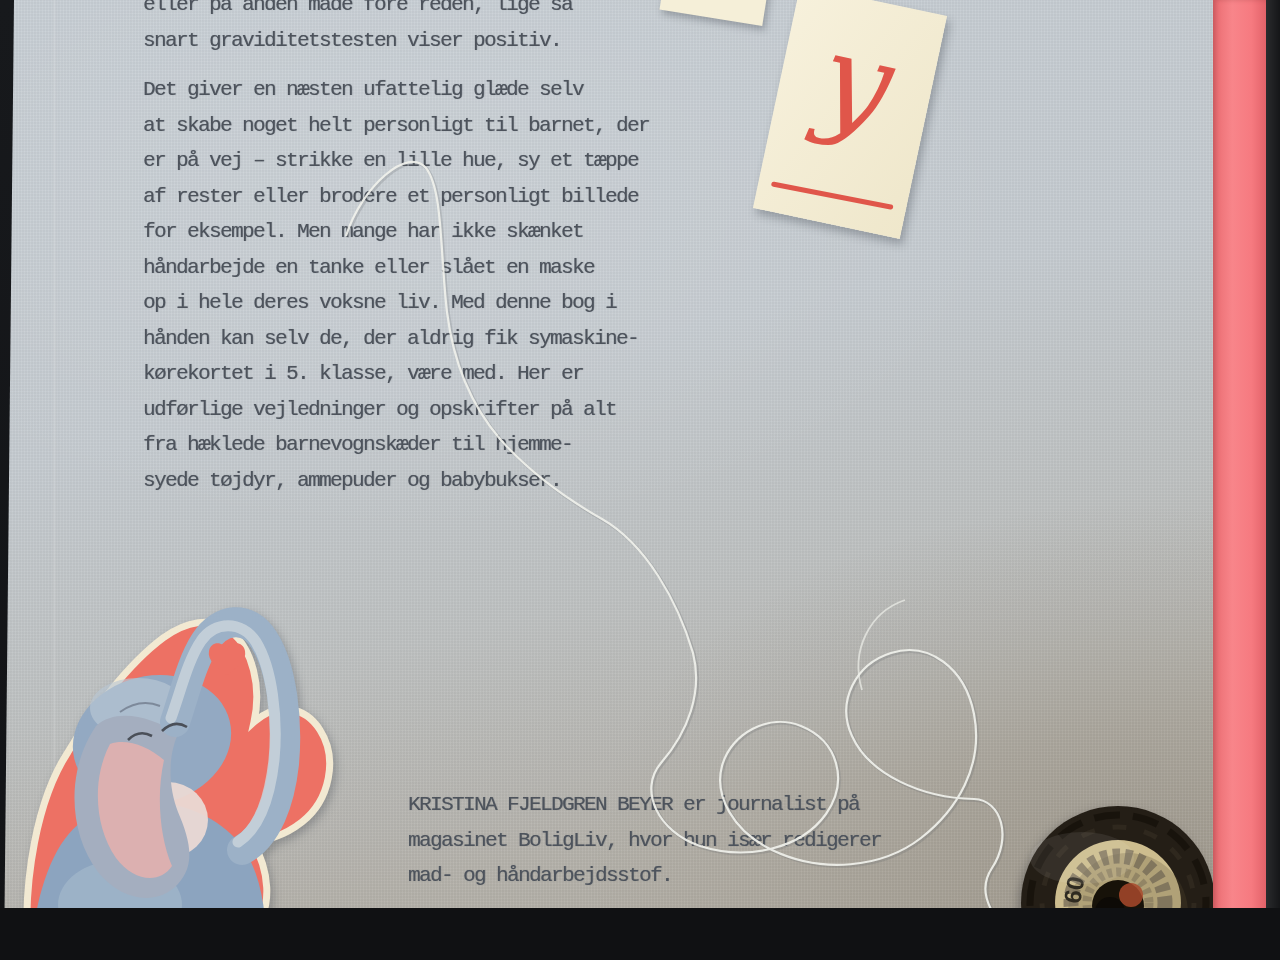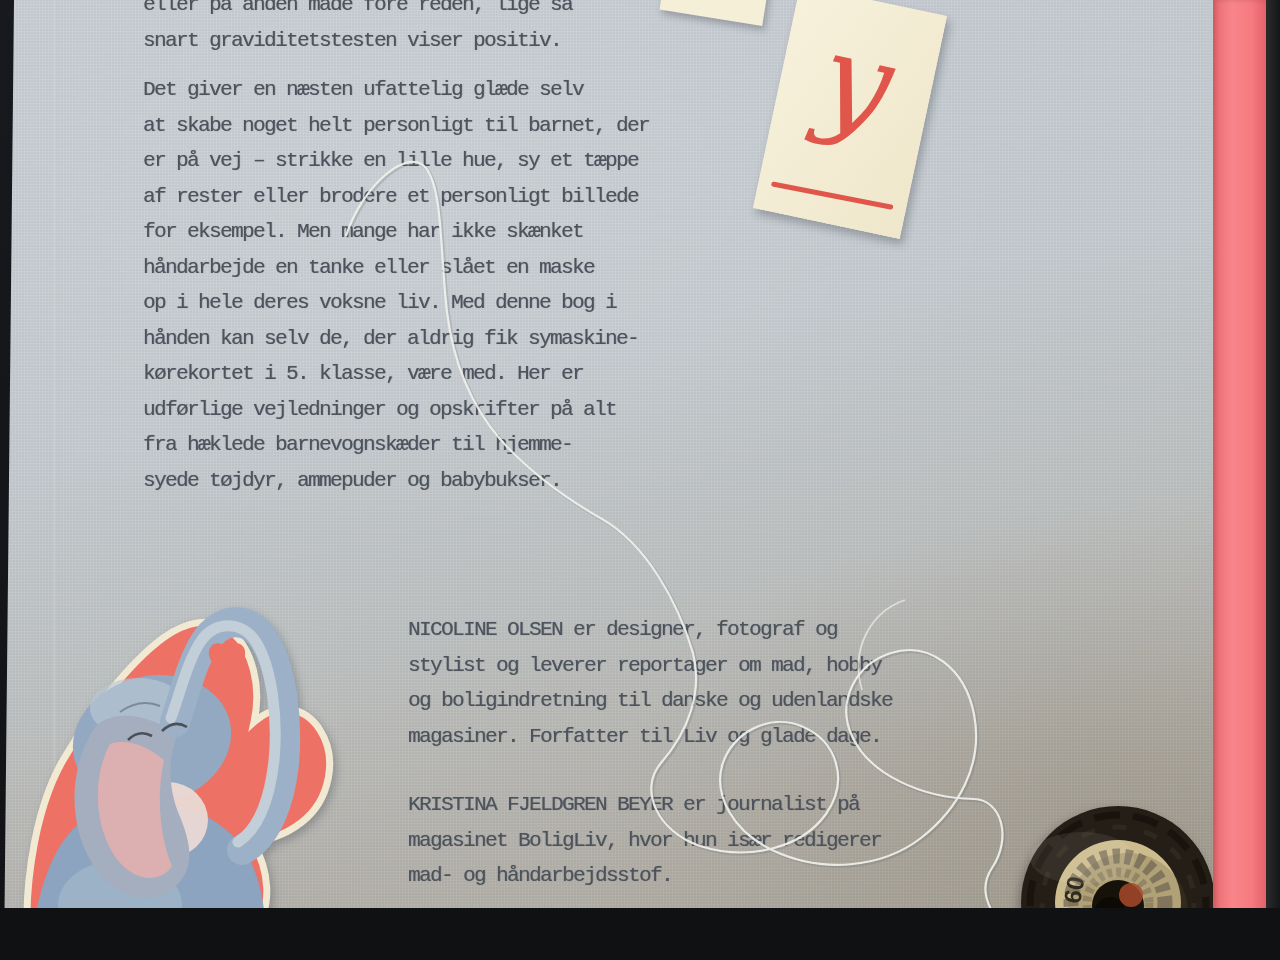--- a/index.html
+++ b/index.html
@@ -72,24 +72,20 @@
 er på vej – strikke en lille hue, sy et tæppe
 af rester eller brodere et personligt billede
 for eksempel. Men mange har ikke skænket
 håndarbejde en tanke eller slået en maske
 op i hele deres voksne liv. Med denne bog i
 hånden kan selv de, der aldrig fik symaskine-
 kørekortet i 5. klasse, være med. Her er
 udførlige vejledninger og opskrifter på alt
 fra hæklede barnevognskæder til hjemme-
 syede tøjdyr, ammepuder og babybukser.</p>
-    <p class="txt author-1">NICOLINE OLSEN er designer, fotograf og
-stylist og leverer reportager om mad, hobby
-og boligindretning til danske og udenlandske
-magasiner. Forfatter til Liv og glade dage.</p>
     <p class="txt author-2">KRISTINA FJELDGREN BEYER er journalist på
 magasinet BoligLiv, hvor hun især redigerer
 mad- og håndarbejdsstof.</p>
 
     <svg class="art" viewBox="0 0 1280 960">
 
       <g>
         <path d="M 346 236 C 362 186 408 146 426 168 C 443 190 440 252 447 312
                  C 453 360 470 404 500 439 C 530 473 565 498 602 519
                  C 646 544 678 602 693 653 C 703 692 688 732 661 763

